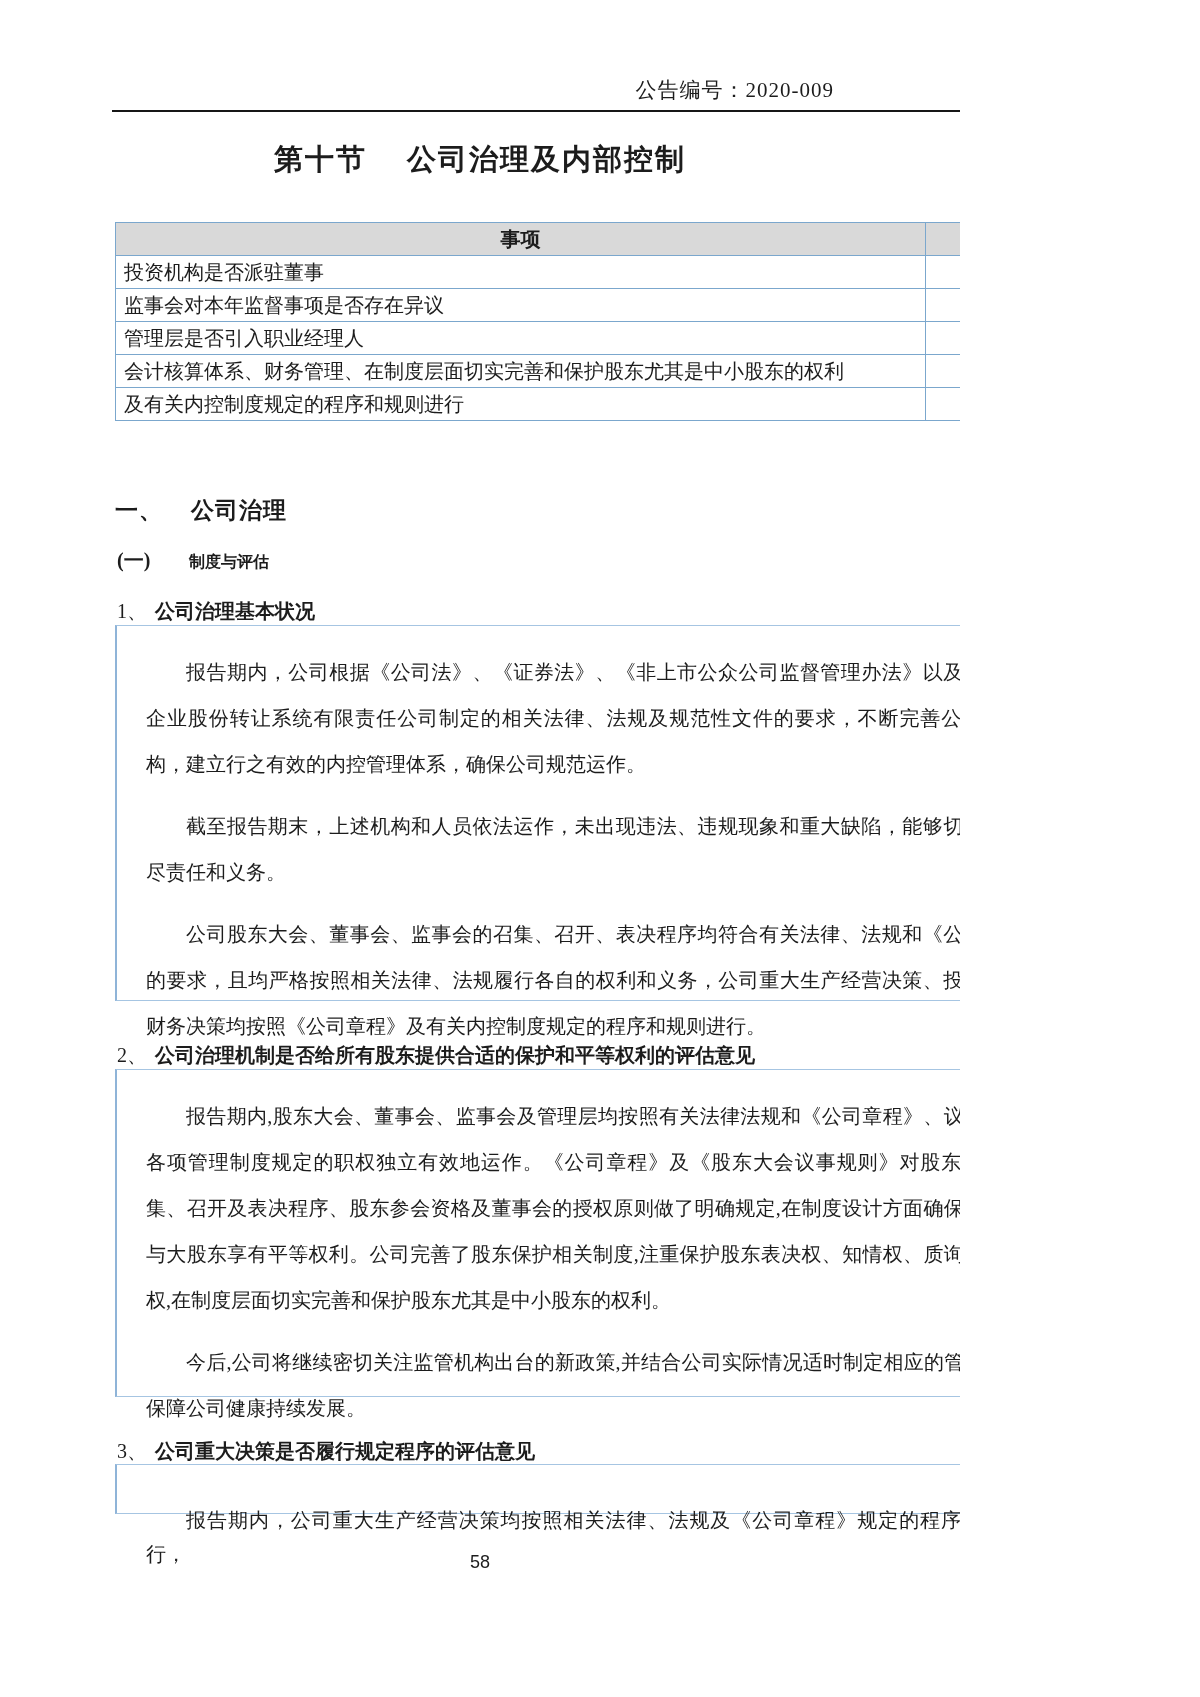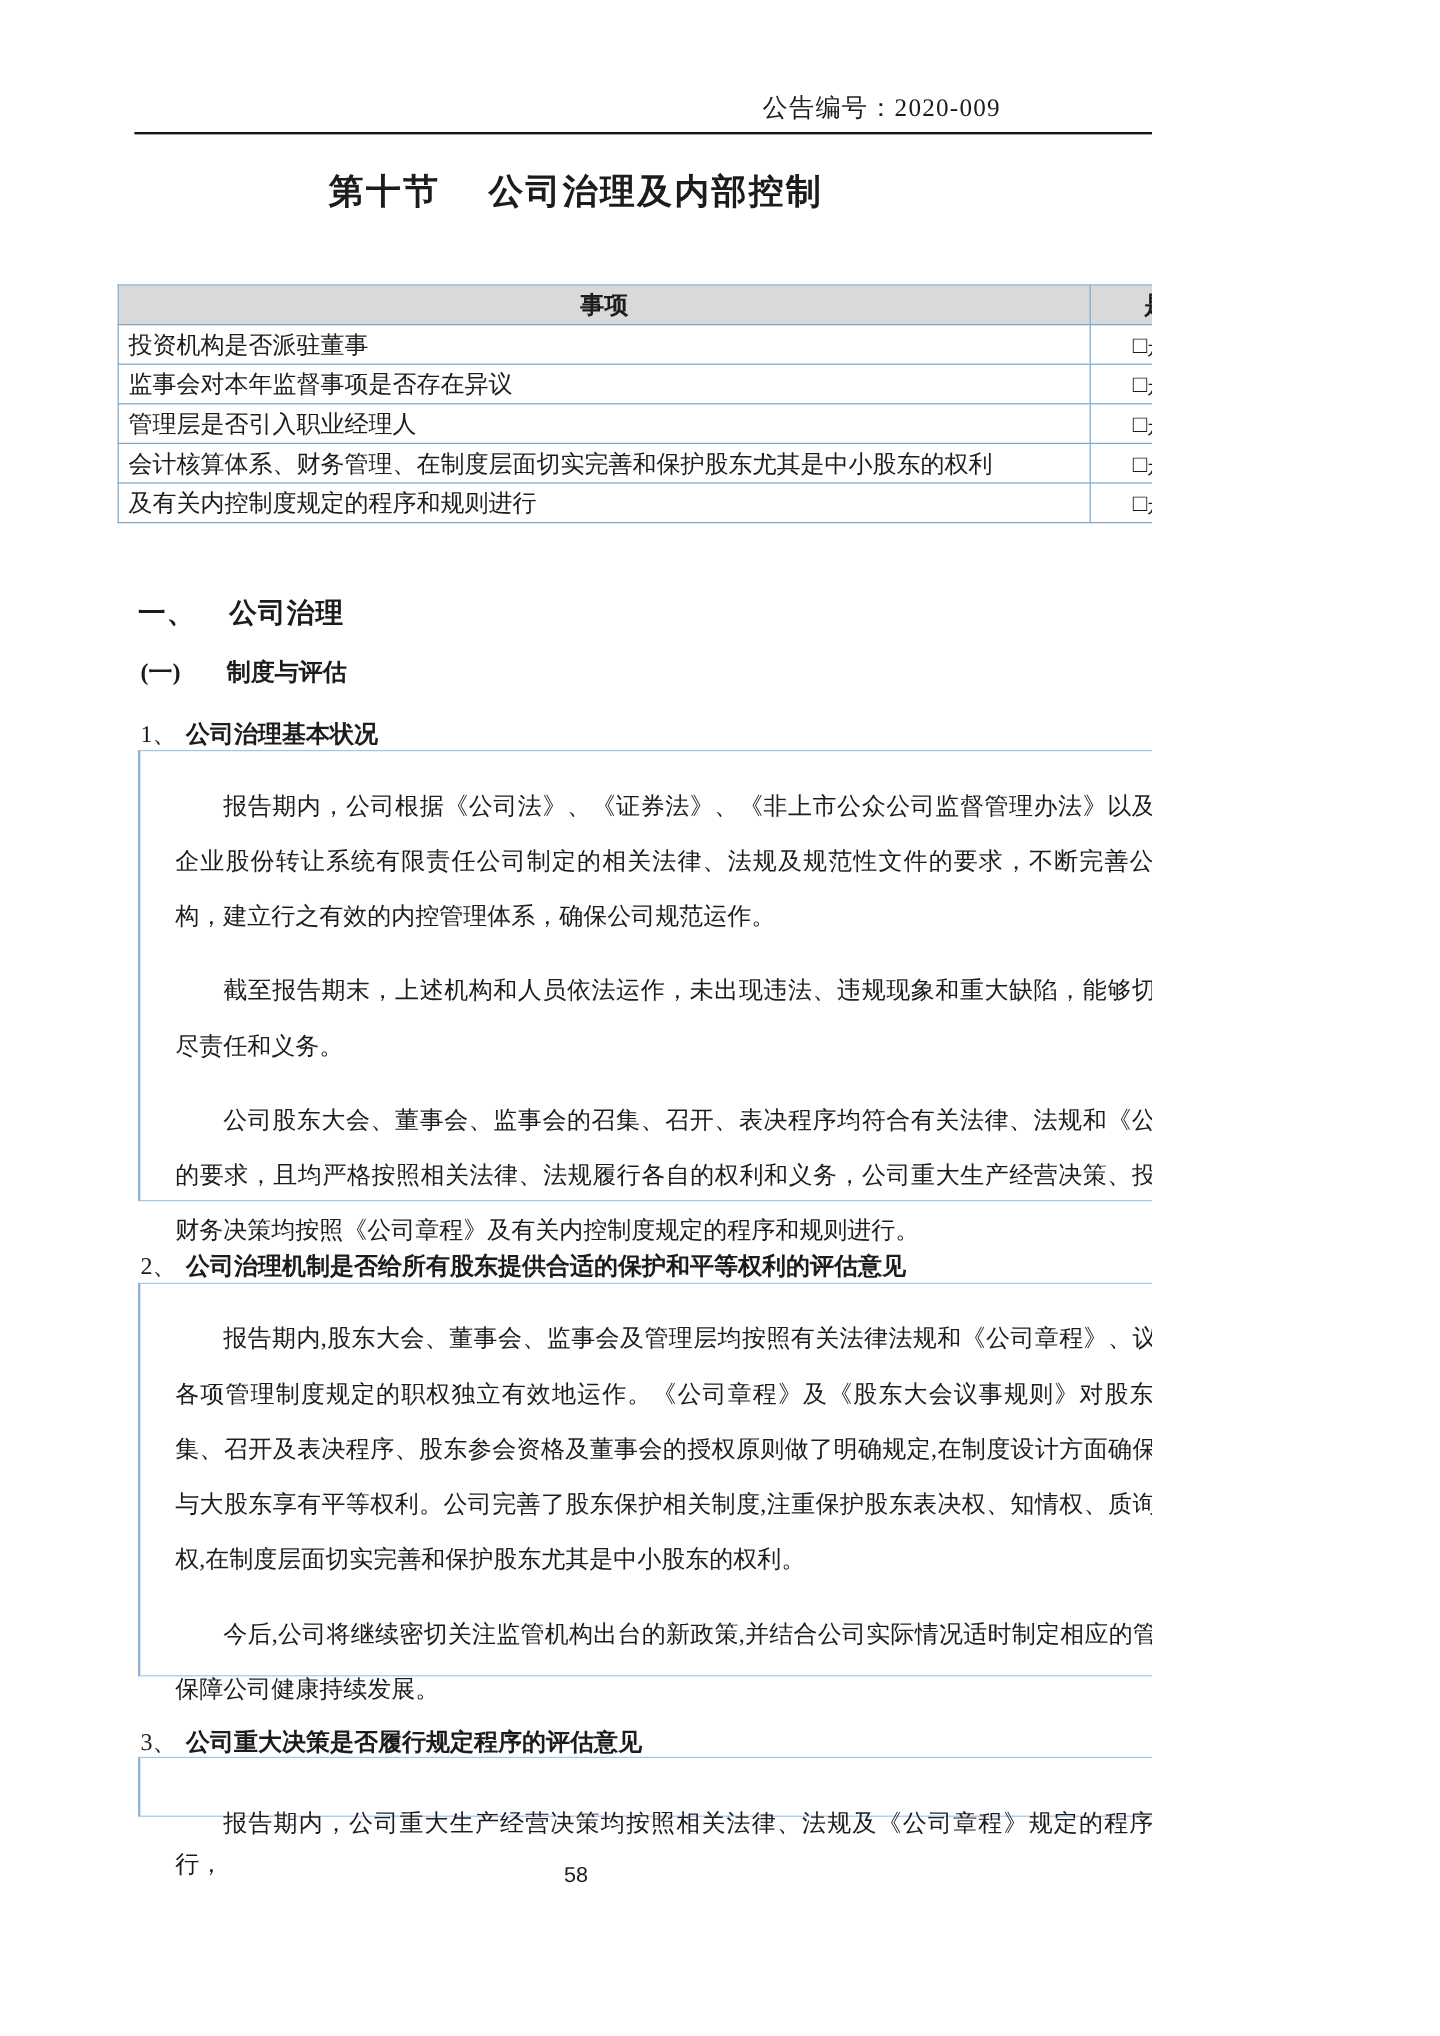--- a/index.html
+++ b/index.html
@@ -21,24 +21,23 @@
   }
 
   .doc-title {
     position:absolute; top:140px; left:0; width:100%;
     text-align:center; font-size:29px; letter-spacing:2px;
   }
   .doc-title .sec-no { margin-right:40px; }
 
   
   .checklist {
-    position:absolute; top:222px; left:98px; width:960px;
+    position:absolute; top:222px; left:115px; width:960px;
     border-collapse:collapse; table-layout:fixed;
     font-size:20px;
-    margin-top:15px;
   }
   .checklist th, .checklist td {
     border:1px solid #7ba7cd; height:33px; padding:2px 8px;
     font-weight:normal; vertical-align:middle;
   }
   .checklist th {
     background:#d9d9d9; text-align:center; font-weight:700; font-size:20px;
   }
   .checklist td.item { text-align:left; }
   .checklist td.answer { text-align:center; padding:2px 4px; white-space:nowrap; }
@@ -113,21 +112,21 @@
         <td class="answer"><span>□是</span><span class="no-opt">√否</span></td>
       </tr>
     </tbody>
   </table>
 
   <div class="h1-row" style="top:495px;">
     <span class="no">一、</span><span>公司治理</span>
   </div>
 
   <div class="h2-row" style="top:547px;">
-    <span class="no">(一)</span><span class="hei" style="font-size:20px;">制度与评估</span>
+    <span class="no">(一)</span><span class="hei" style="font-size:16px;">制度与评估</span>
   </div>
 
   <div class="h3-row" style="top:598px;">
     <span class="no">1、</span><span class="hei" style="font-size:20px;">公司治理基本状况</span>
   </div>
 
   <div class="tblock" style="top:625px; height:376px;">
     <p>报告期内，公司根据《公司法》、《证券法》、《非上市公众公司监督管理办法》以及全国中小企业股份转让系统有限责任公司制定的相关法律、法规及规范性文件的要求，不断完善公司治理结构，建立行之有效的内控管理体系，确保公司规范运作。</p>
     <p>截至报告期末，上述机构和人员依法运作，未出现违法、违规现象和重大缺陷，能够切实履行应尽责任和义务。</p>
     <p>公司股东大会、董事会、监事会的召集、召开、表决程序均符合有关法律、法规和《公司章程》的要求，且均严格按照相关法律、法规履行各自的权利和义务，公司重大生产经营决策、投资决策及财务决策均按照《公司章程》及有关内控制度规定的程序和规则进行。</p>

